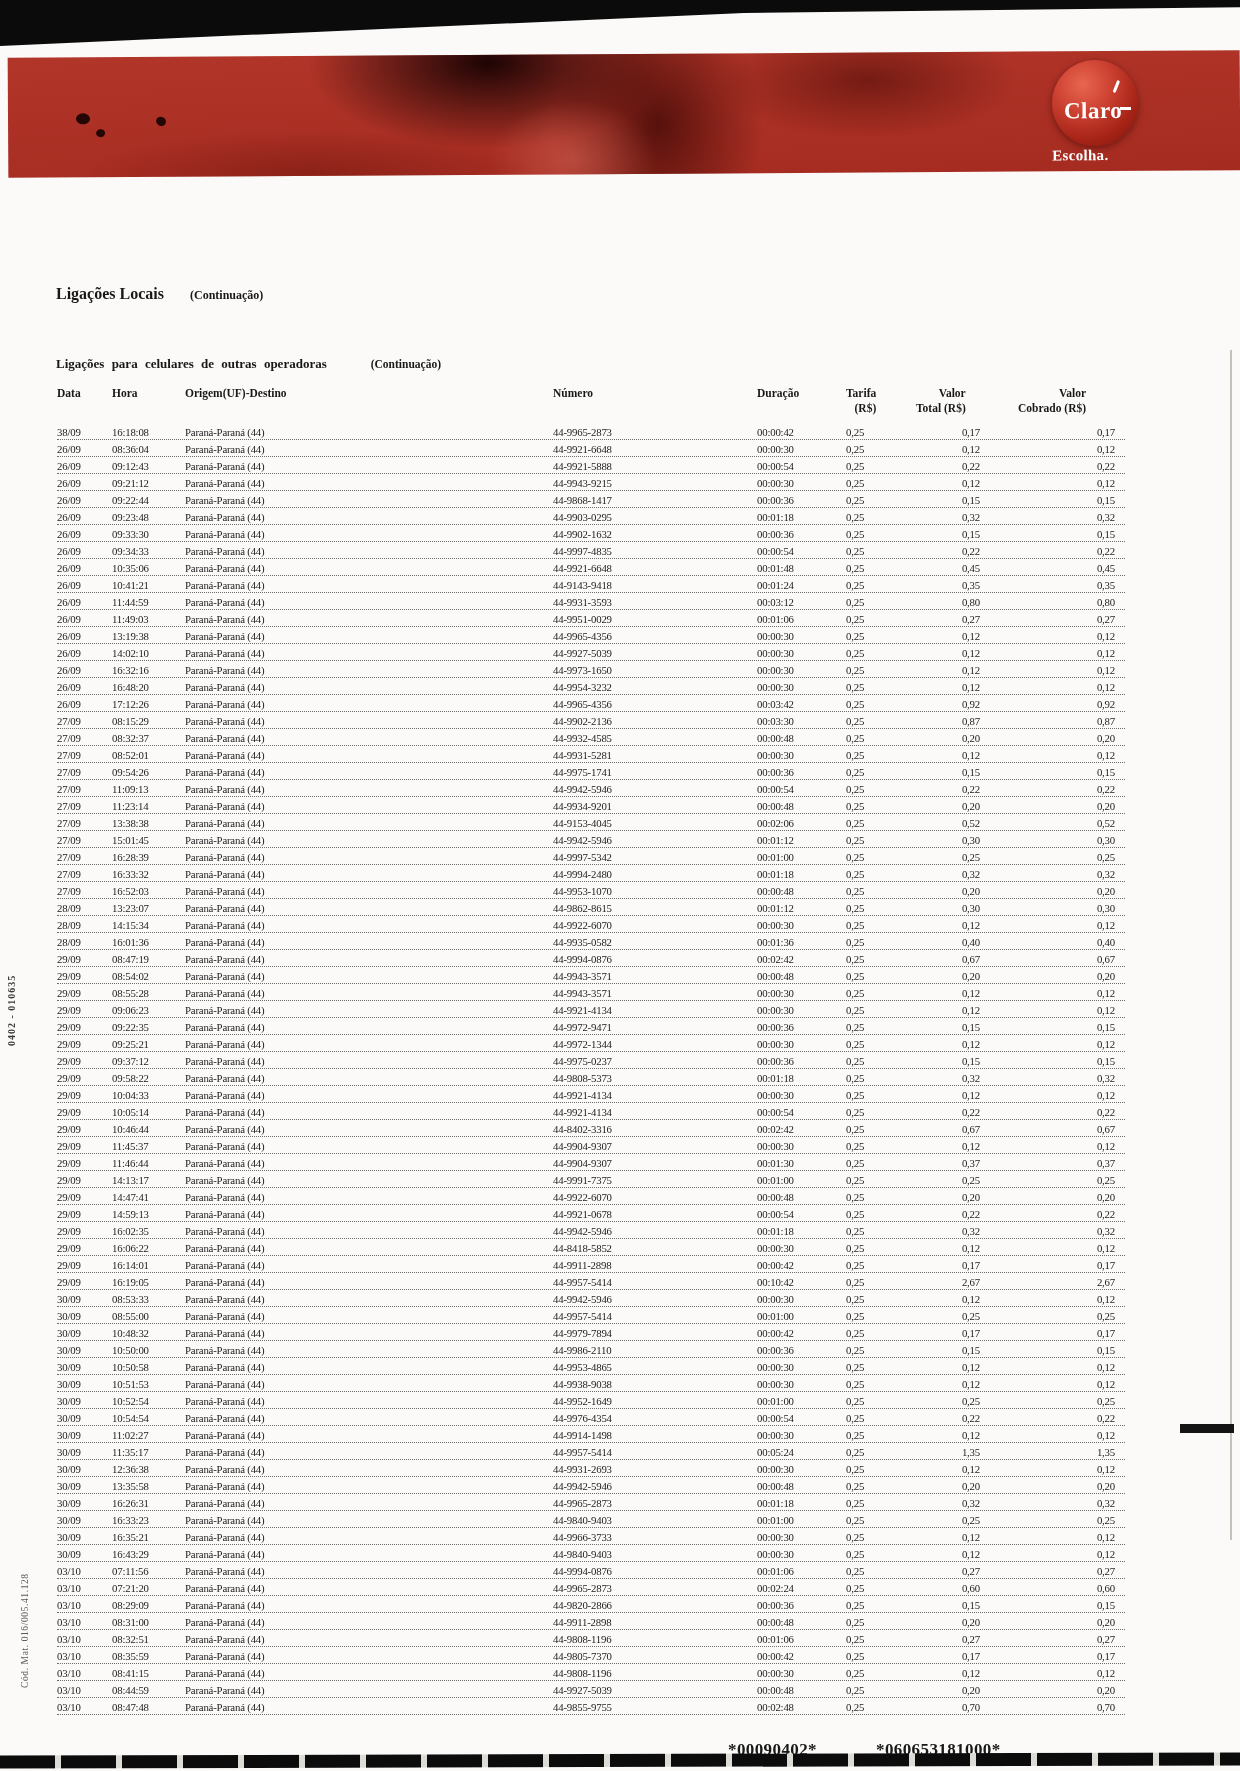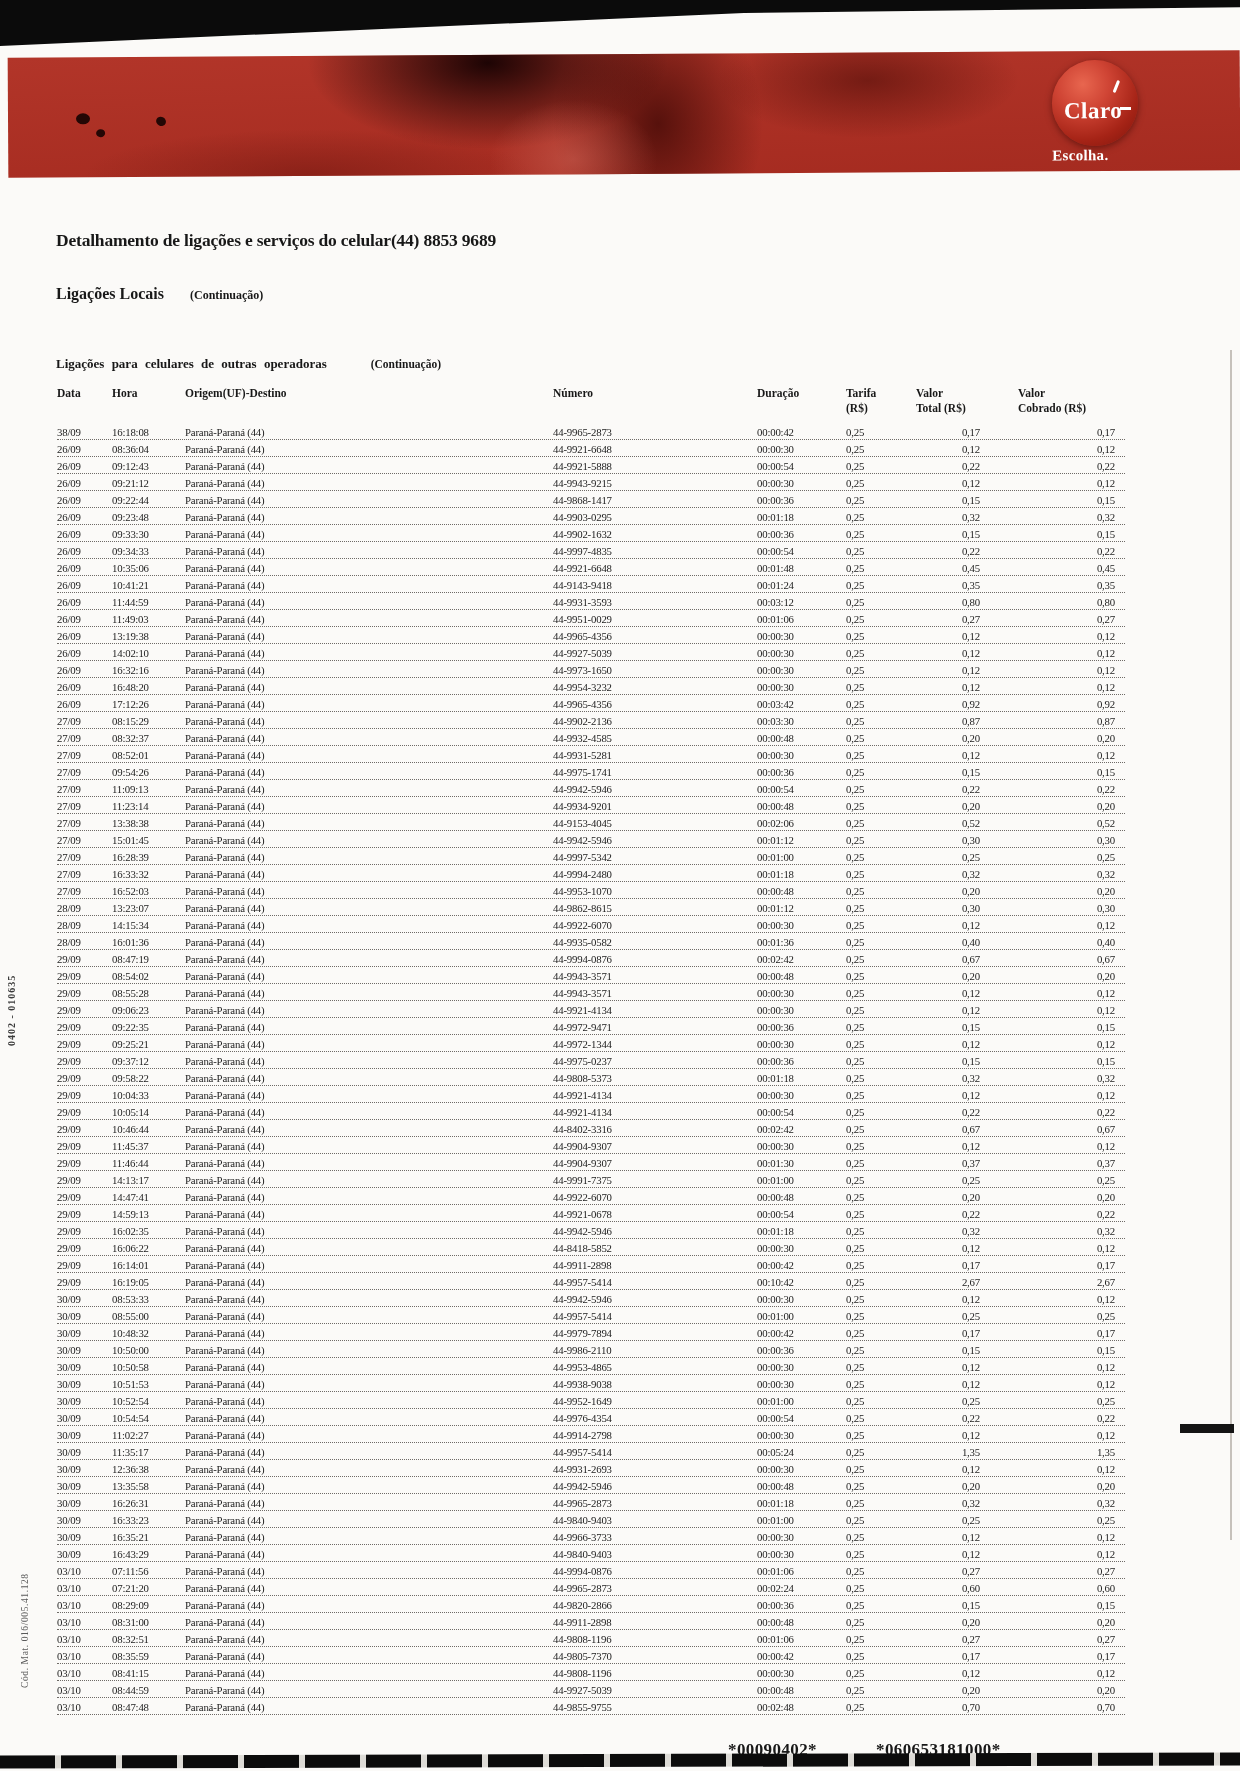--- a/index.html
+++ b/index.html
@@ -36,21 +36,21 @@
 
   
   .doc-title{position:absolute;left:56px;top:230px;font-size:17.5px;font-weight:bold;letter-spacing:-.2px;}
   .section{position:absolute;left:56px;top:285px;font-size:16px;font-weight:bold;}
   .section .cont{font-size:12px;margin-left:26px;}
   .subsection{position:absolute;left:56px;top:356px;font-size:13px;font-weight:bold;word-spacing:4px;}
   .subsection .cont{font-size:11.5px;margin-left:44px;word-spacing:0;}
 
   
   .thead{position:absolute;top:386px;left:0;width:1240px;height:36px;}
-  .h{position:absolute;top:0;font-size:11.5px;font-weight:bold;line-height:15px;white-space:nowrap;}
+  .h{position:absolute;top:0;font-size:11.5px;font-weight:bold;line-height:15px;white-space:nowrap;text-align:right;}
   .h-data{left:57px}.h-hora{left:112px}.h-origem{left:185px}.h-numero{left:553px}
   .h-duracao{left:757px}.h-tarifa{left:846px}.h-vt{left:916px}.h-vc{left:1018px}
 
   
   .tbody{position:absolute;top:424px;left:0;width:1240px;}
   .row{position:relative;height:17px;}
   .c{position:absolute;top:2px;font-size:10.8px;letter-spacing:-.2px;white-space:nowrap;color:#1c1c1c;}
   .c-data{left:57px}.c-hora{left:112px}.c-origem{left:185px}.c-numero{left:553px}
   .c-duracao{left:757px}.c-tarifa{left:846px}
   .c-vt{left:880px;width:100px;text-align:right}
@@ -87,21 +87,20 @@
     <span class="speck s2"></span>
     <span class="speck s3"></span>
     <div class="logo-ball">
       <span class="logo-tick"></span>
       <span class="logo-dash"></span>
       <div class="logo-text">Claro</div>
     </div>
     <div class="tagline">Escolha.</div>
   </div>
 
-  <div class="doc-title">Detalhamento de ligações e serviços do celular(44) 8853 9689</div>
 
   <div class="section">
     <span>Ligações Locais</span><span class="cont">(Continuação)</span>
   </div>
 
   <div class="subsection">
     <span>Ligações para celulares de outras operadoras</span><span class="cont">(Continuação)</span>
   </div>
 
   <div class="thead">
@@ -762,21 +761,21 @@
       <span class="c c-duracao">00:00:54</span>
       <span class="c c-tarifa">0,25</span>
       <span class="c c-vt">0,22</span>
       <span class="c c-vc">0,22</span>
       <span class="leader"></span>
     </div>
       <div class="row">
       <span class="c c-data">30/09</span>
       <span class="c c-hora">11:02:27</span>
       <span class="c c-origem">Paraná-Paraná (44)</span>
-      <span class="c c-numero">44-9914-2798</span>
+      <span class="c c-numero">44-9914-1498</span>
       <span class="c c-duracao">00:00:30</span>
       <span class="c c-tarifa">0,25</span>
       <span class="c c-vt">0,12</span>
       <span class="c c-vc">0,12</span>
       <span class="leader"></span>
     </div>
       <div class="row">
       <span class="c c-data">30/09</span>
       <span class="c c-hora">11:35:17</span>
       <span class="c c-origem">Paraná-Paraná (44)</span>

